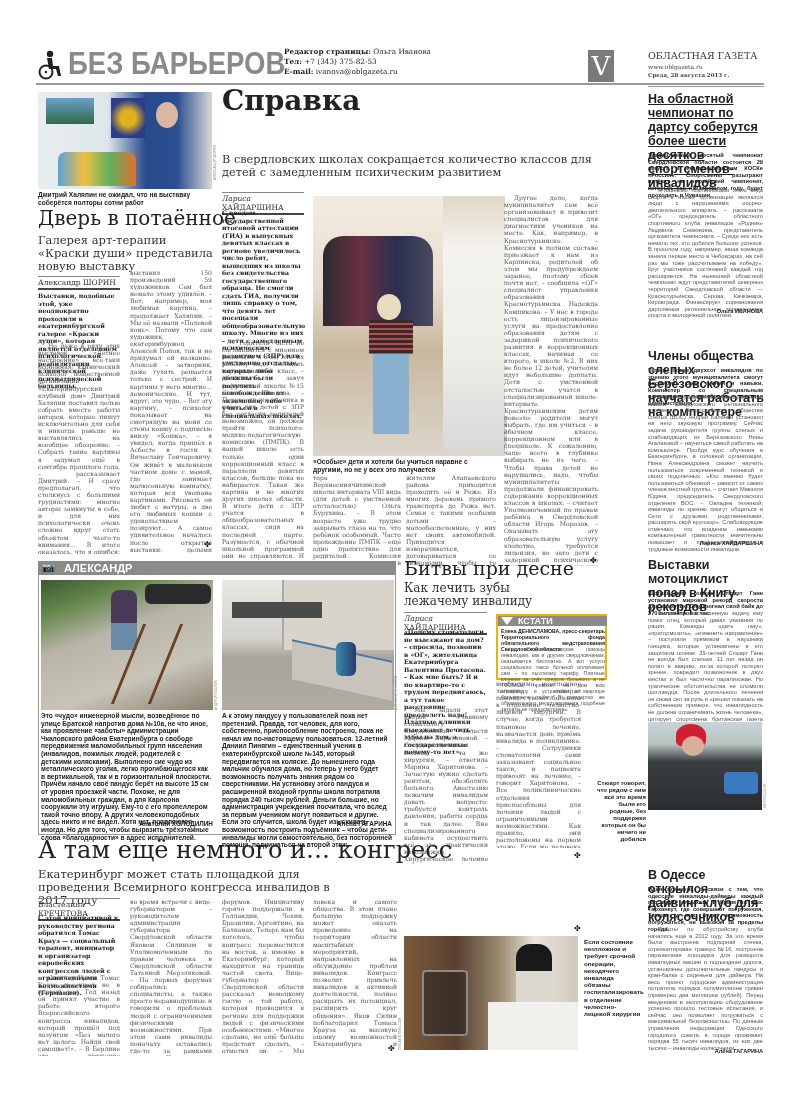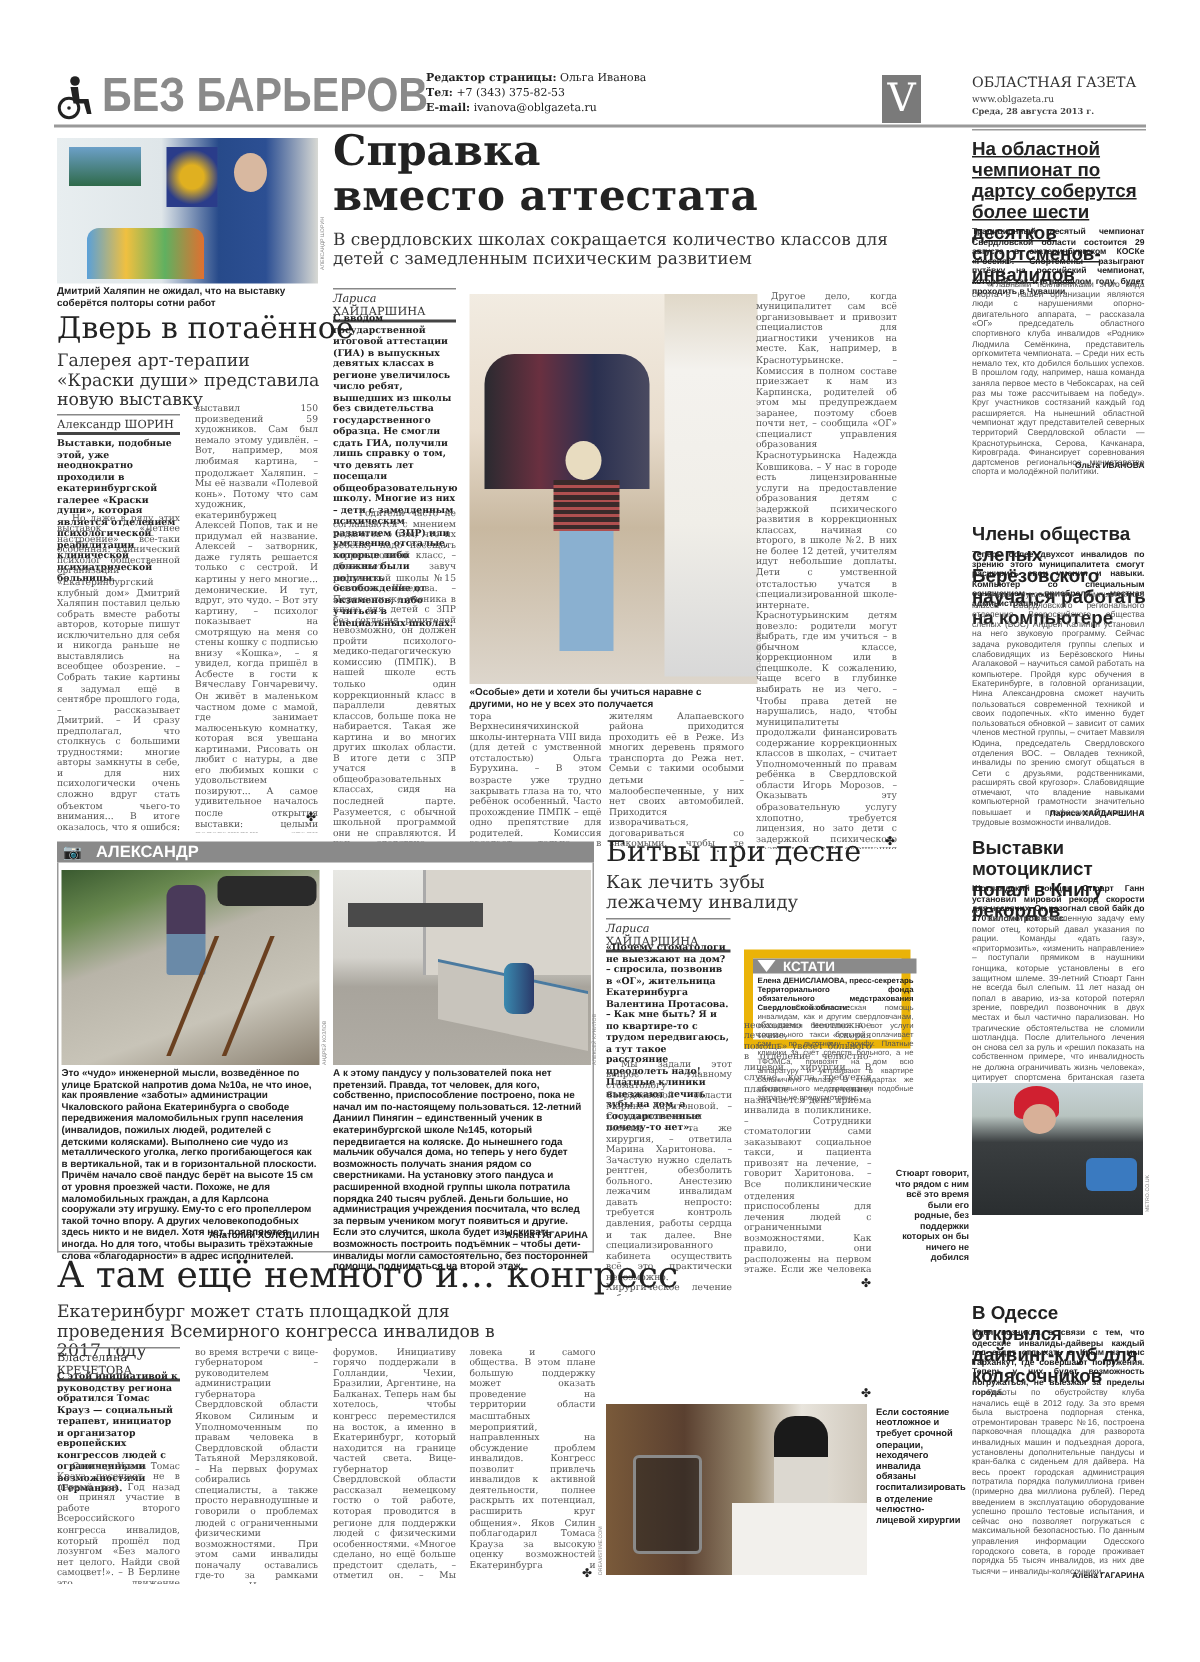--- a/index.html
+++ b/index.html
@@ -68,21 +68,20 @@
 <div class="abs body-text" style="left:38px;top:342px;width:82px;height:214px;overflow:hidden;">
     <p class="ind">Но даже в ряду этих выставок «Летнее настроение» всё-таки особенная: клинический психолог общественной организации «Екатеринбургский клубный дом» Дмитрий Халяпин поставил целью собрать вместе работы авторов, которые пишут исключительно для себя и никогда раньше не выставлялись на всеобщее обозрение. – Собрать такие картины я задумал ещё в сентябре прошлого года, – рассказывает Дмитрий. – И сразу предполагал, что столкнусь с большими трудностями: многие авторы замкнуты в себе, и для них психологически очень сложно вдруг стать объектом чьего-то внимания... В итоге оказалось, что я ошибся: даже создавая потаённое, художник какой-то частичкой себя всё-таки стремится к тому, чтобы плоды его творчества увидели другие люди. Вот и получилось так, что я предполагал выставить около 40 работ двух десятков авторов, а</p>
   </div>
 <div class="abs body-text" style="left:130px;top:269px;width:82px;height:286px;overflow:hidden;">
     <p>выставил 150 произведений 59 художников. Сам был немало этому удивлён. – Вот, например, моя любимая картина, – продолжает Халяпин. – Мы её назвали «Полевой конь». Потому что сам художник, екатеринбуржец Алексей Попов, так и не придумал ей название. Алексей – затворник, даже гулять решается только с сестрой. И картины у него многие... демонические. И тут, вдруг, это чудо. – Вот эту картину, – психолог показывает на смотрящую на меня со стены кошку с подписью внизу «Кошка», – я увидел, когда пришёл в Асбесте в гости к Вячеславу Гончаревичу. Он живёт в маленьком частном доме с мамой, где занимает малюсенькую комнатку, которая вся увешана картинами. Рисовать он любит с натуры, а две его любимых кошки с удовольствием позируют... А самое удивительное началось после открытия выставки: целыми делегациями стали приезжать гости из других городов – Первоуральска, Каменска-Уральского, Нижнего Тагила... – Теперь вот уже думаю, как бы уговорить их выставляться и далее, – продолжает Халяпин. – Но они почти все хотят вернуть картины себе. Словно они – часть их мира.</p>
   </div>
 <div class="abs end-mark" style="left:204px;top:540px;">✤</div>
 
 <div class="abs serif" style="left:222px;top:86px;font-size:28px;line-height:30px;color:#222;font-weight:bold;">
   <div>Справка</div>
-  <div>вместо аттестата</div>
 </div>
 <div class="abs serif" style="left:222px;top:153px;width:380px;font-size:11.3px;line-height:13px;color:#333;">В свердловских школах сокращается количество классов для детей с замедленным психическим развитием</div>
 <div class="abs byline" style="left:222px;top:192px;width:82px;">
   <i>Лариса</i> <span>ХАЙДАРШИНА</span>
 </div>
 <div class="abs lead-serif" style="left:222px;top:209px;width:82px;">С вводом государственной итоговой аттестации (ГИА) в выпускных девятых классах в регионе увеличилось число ребят, вышедших из школы без свидетельства государственного образца. Не смогли сдать ГИА, получили лишь справку о том, что девять лет посещали общеобразовательную школу. Многие из них – дети с замедленным психическим развитием (ЗПР) или умственно отсталые, которые либо должны были получить освобождение от экзаменов, либо учиться в специальных школах.</div>
 <div class="abs body-text" style="left:222px;top:339px;width:82px;height:228px;overflow:hidden;">
     <p class="ind">– Родители часто не соглашаются с мнением педагогов о том, что их ребёнку надо посещать коррекционный класс, – объясняет завуч рефтинской школы №15 Светлана Шведова. – Перевести же ученика в класс для детей с ЗПР без согласия родителей невозможно, он должен пройти психолого-медико-педагогическую комиссию (ПМПК). В нашей школе есть только один коррекционный класс в параллели девятых классов, больше пока не набирается. Такая же картина и во многих других школах области. В итоге дети с ЗПР учатся в общеобразовательных классах, сидя на последней парте. Разумеется, с обычной школьной программой они не справляются. И как следствие – остаются на второй год. А порой они и вовсе перестают посещать школу. – Как правило, ученики с умственной отсталостью прибывают к нам в шестом классе, – рассказывает исполняющая обязанности дирек-</p>
   </div>
 
@@ -131,21 +130,21 @@
 <div class="abs caption" style="left:222px;top:712px;width:172px;font-size:6.6px;line-height:7.6px;">А к этому пандусу у пользователей пока нет претензий. Правда, тот человек, для кого, собственно, приспособление построено, пока не начал им по-настоящему пользоваться. 12-летний Даниил Пинягин – единственный ученик в екатеринбургской школе №145, который передвигается на коляске. До нынешнего года мальчик обучался дома, но теперь у него будет возможность получать знания рядом со сверстниками. На установку этого пандуса и расширенной входной группы школа потратила порядка 240 тысяч рублей. Деньги большие, но администрация учреждения посчитала, что вслед за первым учеником могут появиться и другие. Если это случится, школа будет изыскивать возможность построить подъёмник – чтобы дети-инвалиды могли самостоятельно, без посторонней помощи, подниматься на второй этаж.</div>
 <div class="abs sign" style="left:222px;top:820px;width:170px;">Алёна ГАГАРИНА</div>
 
 <div class="abs serif" style="left:404px;top:557px;font-size:19px;color:#222;">Битвы при десне</div>
 <div class="abs serif" style="left:404px;top:582px;width:150px;font-size:12px;line-height:13px;color:#333;">Как лечить зубы лежачему инвалиду</div>
 <div class="abs byline" style="left:404px;top:612px;width:83px;">
   <i>Лариса</i> <span>ХАЙДАРШИНА</span>
 </div>
 <div class="abs lead-serif" style="left:404px;top:628px;width:82px;">«Почему стоматологи не выезжают на дом? – спросила, позвонив в «ОГ», жительница Екатеринбурга Валентина Протасова. – Как мне быть? Я и по квартире-то с трудом передвигаюсь, а тут такое расстояние преодолеть надо! Платные клиники выезжают лечить зубы на дом, а государственные почему-то нет».</div>
 
-<div class="abs" style="left:496px;top:614px;width:111px;height:66px;border:6px solid #eab308;margin-top:19px;">
+<div class="abs" style="left:496px;top:614px;width:111px;height:66px;border:2px solid #eab308;">
   <div class="abs" style="left:0;top:0;width:109px;height:10px;background:#8a8a8a;">
     <span class="abs" style="left:3px;top:1px;width:0;height:0;border-left:6px solid transparent;border-right:6px solid transparent;border-top:8px solid #fff;"></span>
     <span class="abs cond" style="left:20px;top:0px;font-size:9px;font-weight:bold;color:#fff;line-height:10px;">КСТАТИ</span>
   </div>
   <div class="abs lead-sans" style="left:3px;top:12px;width:104px;font-size:5.2px;line-height:6px;">Елена ДЕНИСЛАМОВА, пресс-секретарь Территориального фонда обязательного медстрахования Свердловской области:</div>
   <div class="abs body-sans" style="left:3px;top:30px;width:104px;font-size:5.2px;line-height:6px;">
       <p class="ind">– Стоматологическая помощь инвалидам, как и другим свердловчанам, оказывается бесплатно. А вот услуги социального такси больной оплачивает сам – по льготному тарифу. Платные клиники за счёт средств больного, а не ТФОМСа, привозят на дом всю аппаратуру и устраивают в квартире больничную палату. В стандартах же обязательного медстрахования подобные затраты не предусмотрены.</p>
     </div>
 </div>
 

